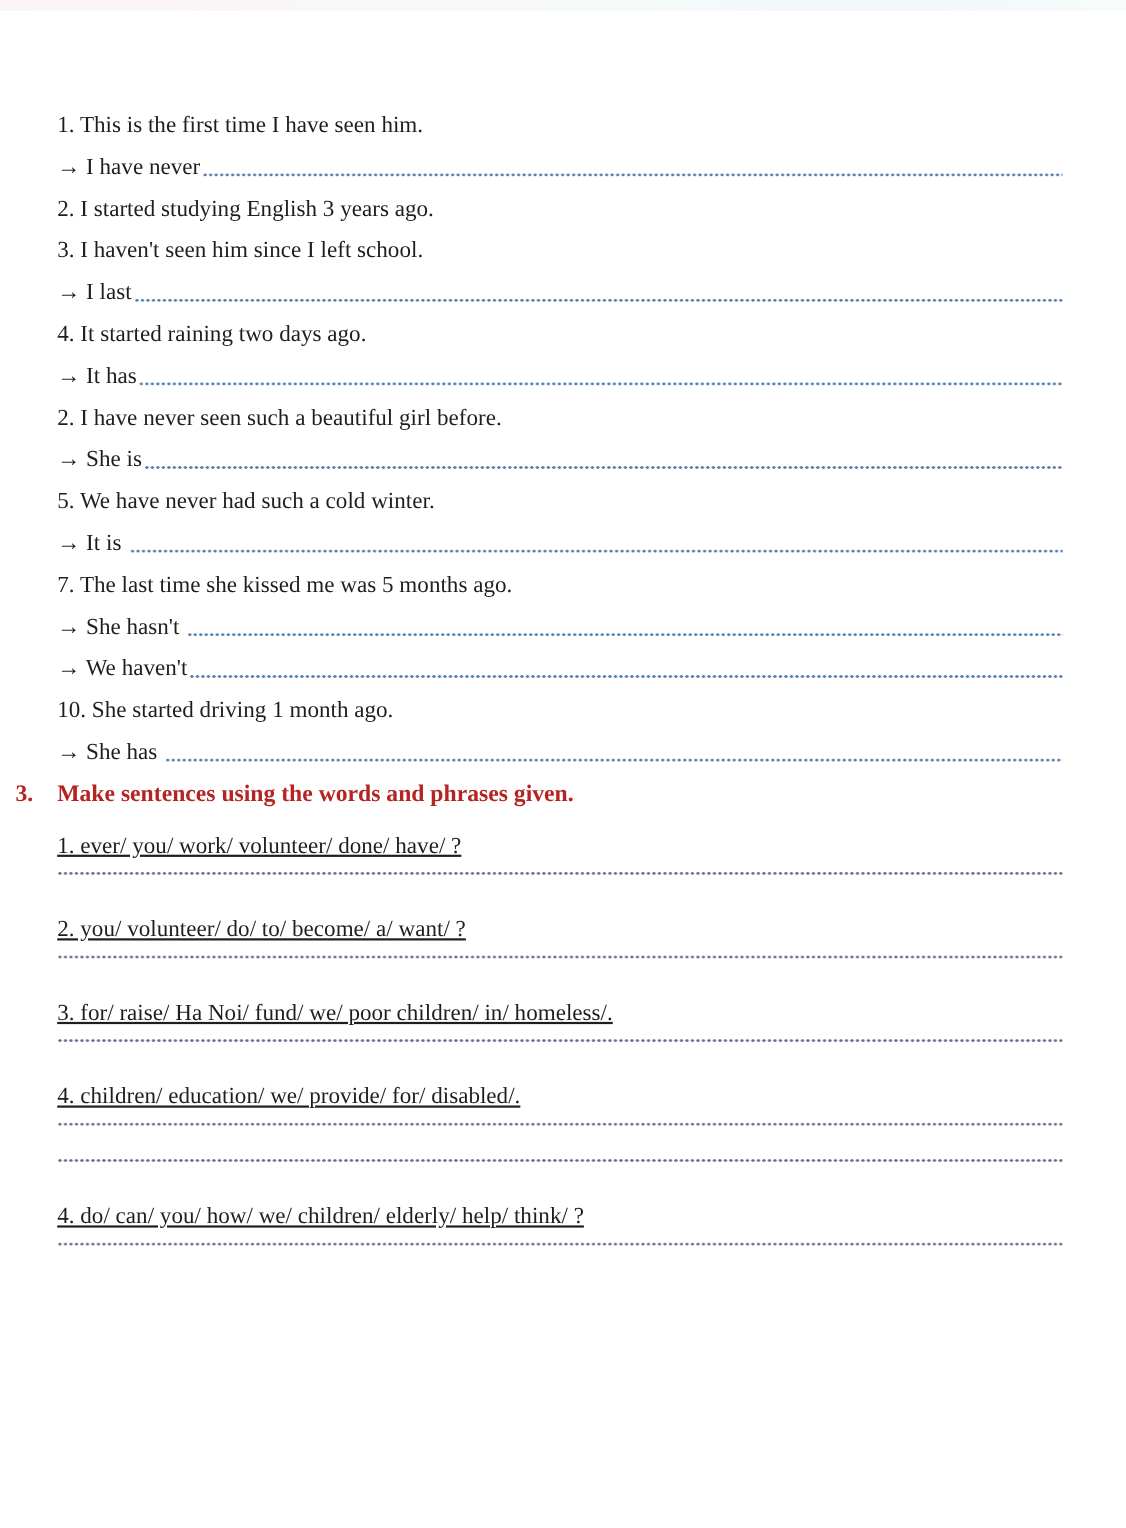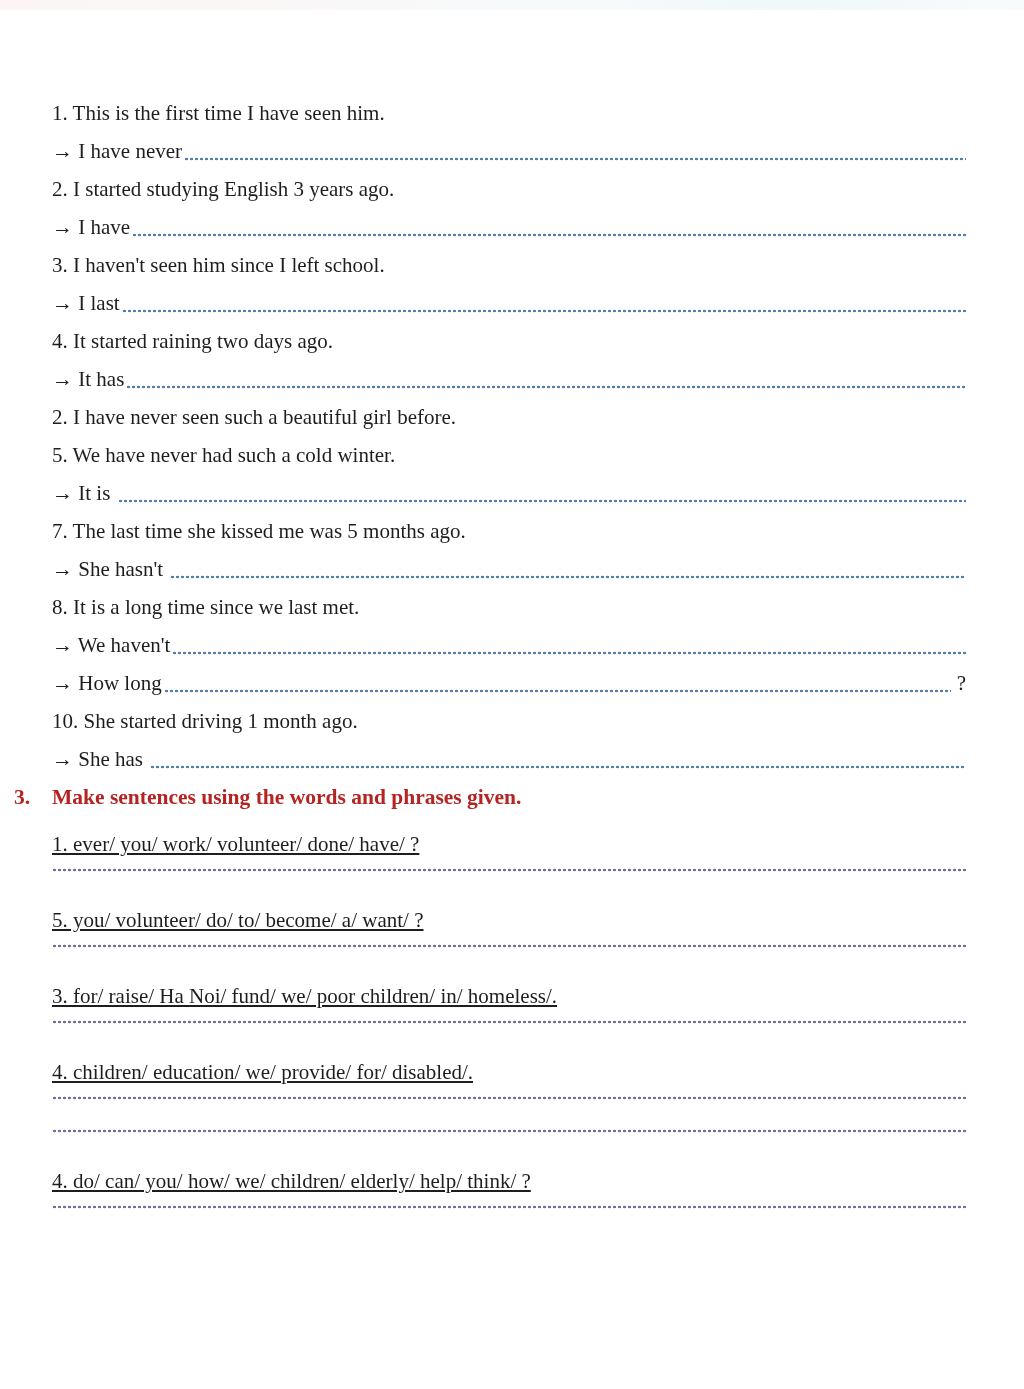--- a/index.html
+++ b/index.html
@@ -96,76 +96,70 @@
     <div>
       <div class="line">1. This is the first time I have seen him.</div>
       <div class="answer-line">
         <span class="prefix">→ I have never</span>
         <span class="leader"></span>
       </div>
     </div>
 
     <div>
       <div class="line">2. I started studying English 3 years ago.</div>
-      <div class="answer-line">
-        <span class="prefix">→ I have</span>
-        <span class="leader"></span>
-      </div>
     </div>
 
     <div>
       <div class="line">3. I haven't seen him since I left school.</div>
       <div class="answer-line">
         <span class="prefix">→ I last</span>
         <span class="leader"></span>
       </div>
     </div>
 
     <div>
       <div class="line">4. It started raining two days ago.</div>
       <div class="answer-line">
         <span class="prefix">→ It has</span>
         <span class="leader"></span>
       </div>
     </div>
 
     <div>
       <div class="line">2. I have never seen such a beautiful girl before.</div>
+      <div class="answer-line">
+        <span class="prefix">→ She is</span>
+        <span class="leader"></span>
+      </div>
     </div>
 
     <div>
       <div class="line">5. We have never had such a cold winter.</div>
       <div class="answer-line">
         <span class="prefix">→ It is </span>
         <span class="leader"></span>
       </div>
     </div>
 
     <div>
       <div class="line">7. The last time she kissed me was 5 months ago.</div>
       <div class="answer-line">
         <span class="prefix">→ She hasn't </span>
         <span class="leader"></span>
       </div>
     </div>
 
     <div>
-      <div class="line">8. It is a long time since we last met.</div>
       <div class="answer-line">
         <span class="prefix">→ We haven't</span>
         <span class="leader"></span>
       </div>
     </div>
 
     <div>
-      <div class="answer-line">
-        <span class="prefix">→ How long</span>
-        <span class="leader"></span>
-        <span class="suffix">?</span>
-      </div>
     </div>
 
     <div>
       <div class="line">10. She started driving 1 month ago.</div>
       <div class="answer-line">
         <span class="prefix">→ She has </span>
         <span class="leader"></span>
       </div>
     </div>
 
@@ -177,21 +171,21 @@
   </div>
 
   <div class="s3-block">
 
     <div class="s3-item">
       <div class="line">1. ever/ you/ work/ volunteer/ done/ have/ ?</div>
       <div class="s3-dots"></div>
     </div>
 
     <div class="s3-item">
-      <div class="line">5. you/ volunteer/ do/ to/ become/ a/ want/ ?</div>
+      <div class="line">2. you/ volunteer/ do/ to/ become/ a/ want/ ?</div>
       <div class="s3-dots"></div>
     </div>
 
     <div class="s3-item">
       <div class="line">3. for/ raise/ Ha Noi/ fund/ we/ poor children/ in/ homeless/.</div>
       <div class="s3-dots"></div>
     </div>
 
     <div class="s3-item">
       <div class="line">4. children/ education/ we/ provide/ for/ disabled/.</div>

